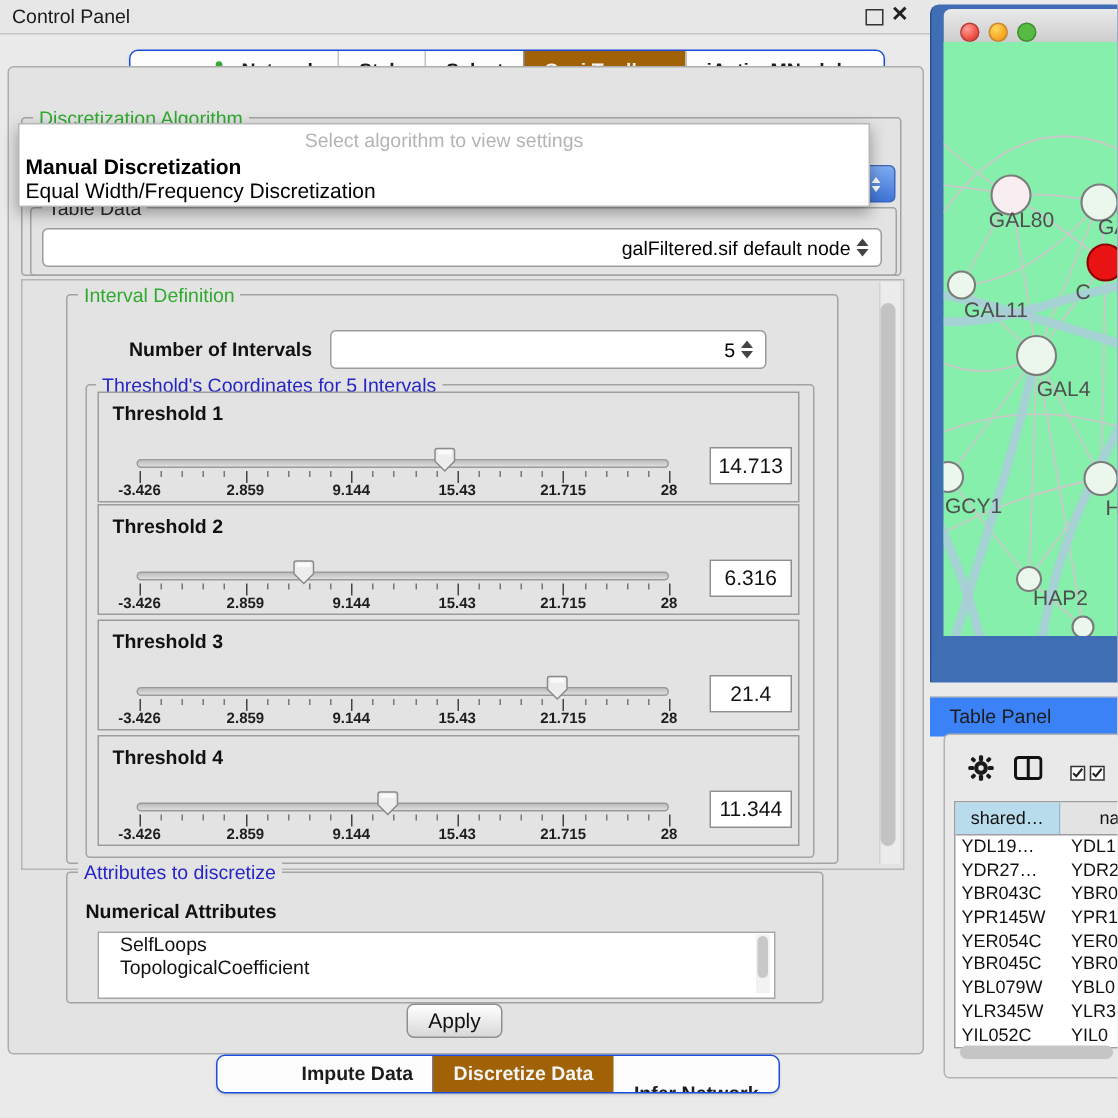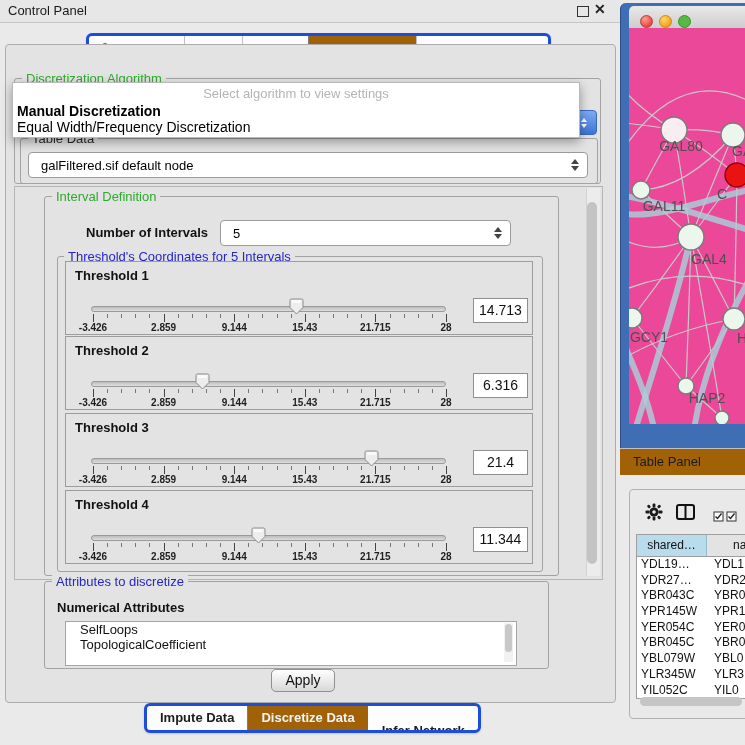--- a/index.html
+++ b/index.html
@@ -5,33 +5,33 @@
   html,body{margin:0;padding:0;}
   body{width:745px;height:745px;position:relative;overflow:hidden;background:#eaeaea;
        font-family:"Liberation Sans",sans-serif;color:#111;}
   .abs{position:absolute;}
   
   #titlebar{left:0;top:0;width:620px;height:22px;background:#e7e7e7;border-bottom:1px solid #c6c6c6;}
   #titlebar .t{position:absolute;left:8px;top:3px;font-size:13px;color:#1a1a1a;}
   .winbtn{position:absolute;top:6px;font-size:12px;color:#222;line-height:11px;}
   #floatBtn{left:577px;width:10px;height:9px;border:1.5px solid #333;}
   #closeBtn{left:594px;top:4px;font-weight:bold;font-size:14px;}
-  .seg{position:absolute;display:flex;background:#fdfdfd;border:3px solid #1d4ed8;border-radius:6px;
-       overflow:hidden;box-shadow:0 1px 2px rgba(0,0,0,.15);}
+  .seg{position:absolute;display:flex;background:#fdfdfd;border:1px solid #1d4ed8;border-radius:6px;
+       overflow:hidden;box-shadow:0 1px 2px rgba(0,0,0,.15);padding-left:43px;}
   .seg .s{padding:0 13px;font-size:13px;font-weight:bold;color:#1c1c1c;line-height:25px;
           border-left:1px solid #c2c2c2;display:flex;align-items:center;gap:5px;white-space:nowrap;}
   .seg .s:first-child{border-left:none;}
   .seg .s.sel{background:#a16207;color:#f4f4f4;border-left-color:#7c7c7c;}
   #mainPanel{left:5px;top:44px;width:609px;height:657px;background:#e3e3e3;border:1px solid #adadad;border-radius:4px;}
   .group{position:absolute;border:1px solid #a3a3a3;border-radius:3px;}
   .gtitle{position:absolute;font-size:13px;background:#e3e3e3;padding:0 4px;white-space:nowrap;}
   .green{color:#2faa2f;} .blue{color:#2525c8;} .dark{color:#2b2b2b;}
   .combo{position:absolute;background:#fff;border:1px solid #9b9b9b;border-radius:4px;font-size:13px;
          color:#000;display:flex;align-items:center;}
-  .combo .v{padding-left:12px;flex:1;white-space:nowrap;overflow:hidden;}
+  .combo .v{padding-left:12px;flex:1;white-space:nowrap;overflow:hidden;text-align:right;}
   .spin{width:16px;display:flex;flex-direction:column;align-items:center;gap:2px;margin-right:4px;}
   .spin i{width:0;height:0;border-left:4px solid transparent;border-right:4px solid transparent;}
   .spin .up{border-bottom:5px solid #444;} .spin .dn{border-top:5px solid #444;}
   #popup{left:12px;top:82px;width:566px;height:54px;background:#fff;border:1px solid #b8b8b8;
          box-shadow:0 4px 10px rgba(0,0,0,.35);z-index:30;}
   #popup .hint{text-align:center;color:#b4b4b4;font-size:13px;padding-top:3px;height:17px;}
   #popup .opt{font-size:14px;padding-left:4px;height:16px;line-height:16px;color:#000;white-space:nowrap;}
   #popup .opt.b{font-weight:bold;}
   #blueCombo{left:571px;top:110px;width:24px;height:23px;border-radius:4px;z-index:20;
              background:linear-gradient(#7dabf2,#3f74d6);border:1px solid #3a67c0;
@@ -58,23 +58,23 @@
   #attrSb{left:504px;top:623px;width:9px;height:39px;background:#f2f2f2;}
   #attrSbThumb{left:505px;top:624px;width:7px;height:28px;background:#c8c8c8;border-radius:4px;}
   #applyBtn{left:271px;top:669px;width:62px;height:21px;border:1px solid #8f8f8f;border-radius:5px;
             background:linear-gradient(#ffffff,#d8d8d8);font-size:14px;text-align:center;line-height:21px;}
   
   #netWin{left:620px;top:3px;width:125px;height:452px;background:#3f6eb5;border-left:1px solid #2c4f8a;
           border-top-left-radius:6px;}
   #netTitle{left:629px;top:6px;width:116px;height:22px;background:linear-gradient(#e9e9e9,#cdcdcd);
             border-bottom:1px solid #9b9b9b;border-top-left-radius:5px;}
   .tl{position:absolute;top:9px;width:11px;height:11px;border-radius:50%;}
-  #netCanvas{left:629px;top:28px;width:116px;height:396px;background:#ec4899;overflow:hidden;}
+  #netCanvas{left:629px;top:28px;width:116px;height:396px;background:#86efac;overflow:hidden;}
   
-  #tpBar{left:620px;top:448px;width:125px;height:26px;background:#a16207;border-top:1px solid #c2c2c2;}
+  #tpBar{left:620px;top:464px;width:125px;height:26px;background:#3b82f6;border-top:1px solid #c2c2c2;}
   #tpBar .t{position:absolute;left:13px;top:5px;font-size:13px;color:#1b1b1b;}
   #tpWin{left:629px;top:489px;width:118px;height:228px;background:#e9e9e9;border:1px solid #b2b2b2;border-radius:4px;}
   #tbl{left:636px;top:534px;width:109px;height:163px;background:#fff;border:1px solid #9e9e9e;overflow:hidden;}
   #tblHead{display:flex;height:21px;border-bottom:1px solid #9e9e9e;font-size:12px;}
   #tblHead .c1{width:69px;background:#b9dcec;border-right:1px solid #93b9ca;text-align:center;line-height:21px;}
   #tblHead .c2{flex:1;background:#e3e3e3;padding-left:26px;line-height:21px;overflow:hidden;}
   .tRow{display:flex;height:15.7px;font-size:12px;}
   .tRow div{white-space:nowrap;overflow:hidden;line-height:15.7px;}
   .tRow .c1{width:69px;padding-left:4px;} .tRow .c2{flex:1;padding-left:4px;}
   #hsb{left:640px;top:697px;width:102px;height:9px;background:#c5c5c5;border-radius:5px;}

